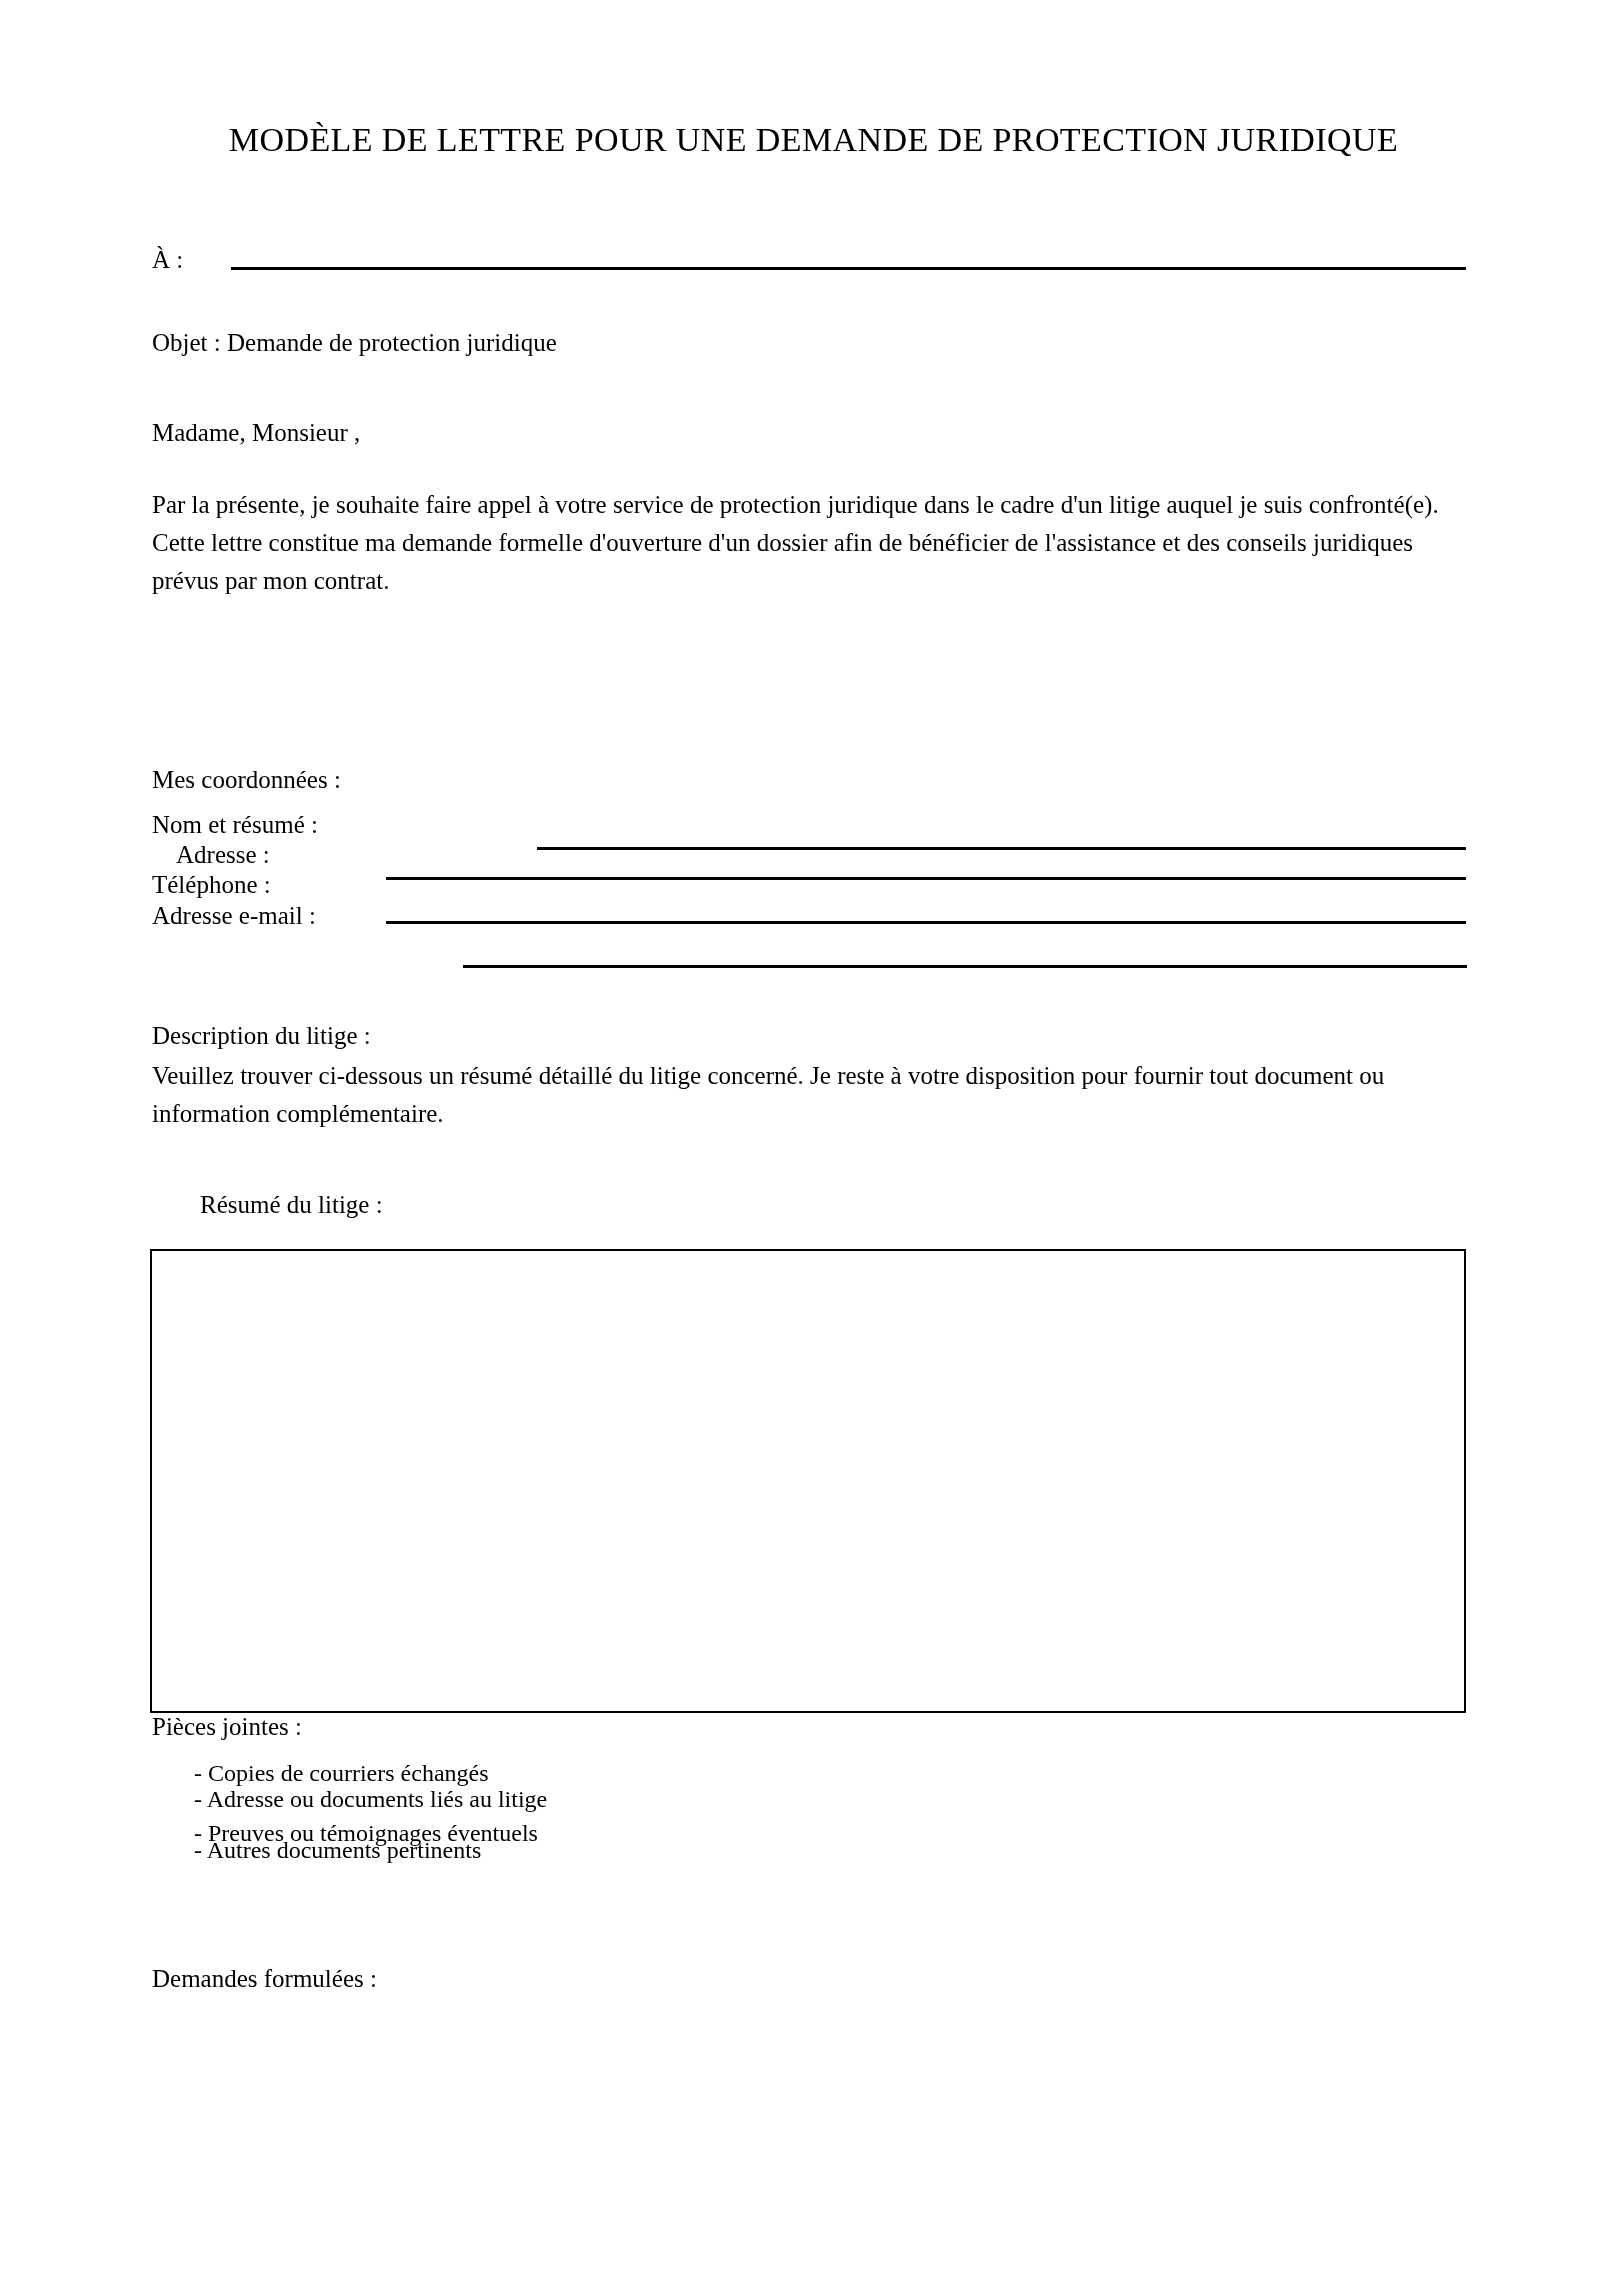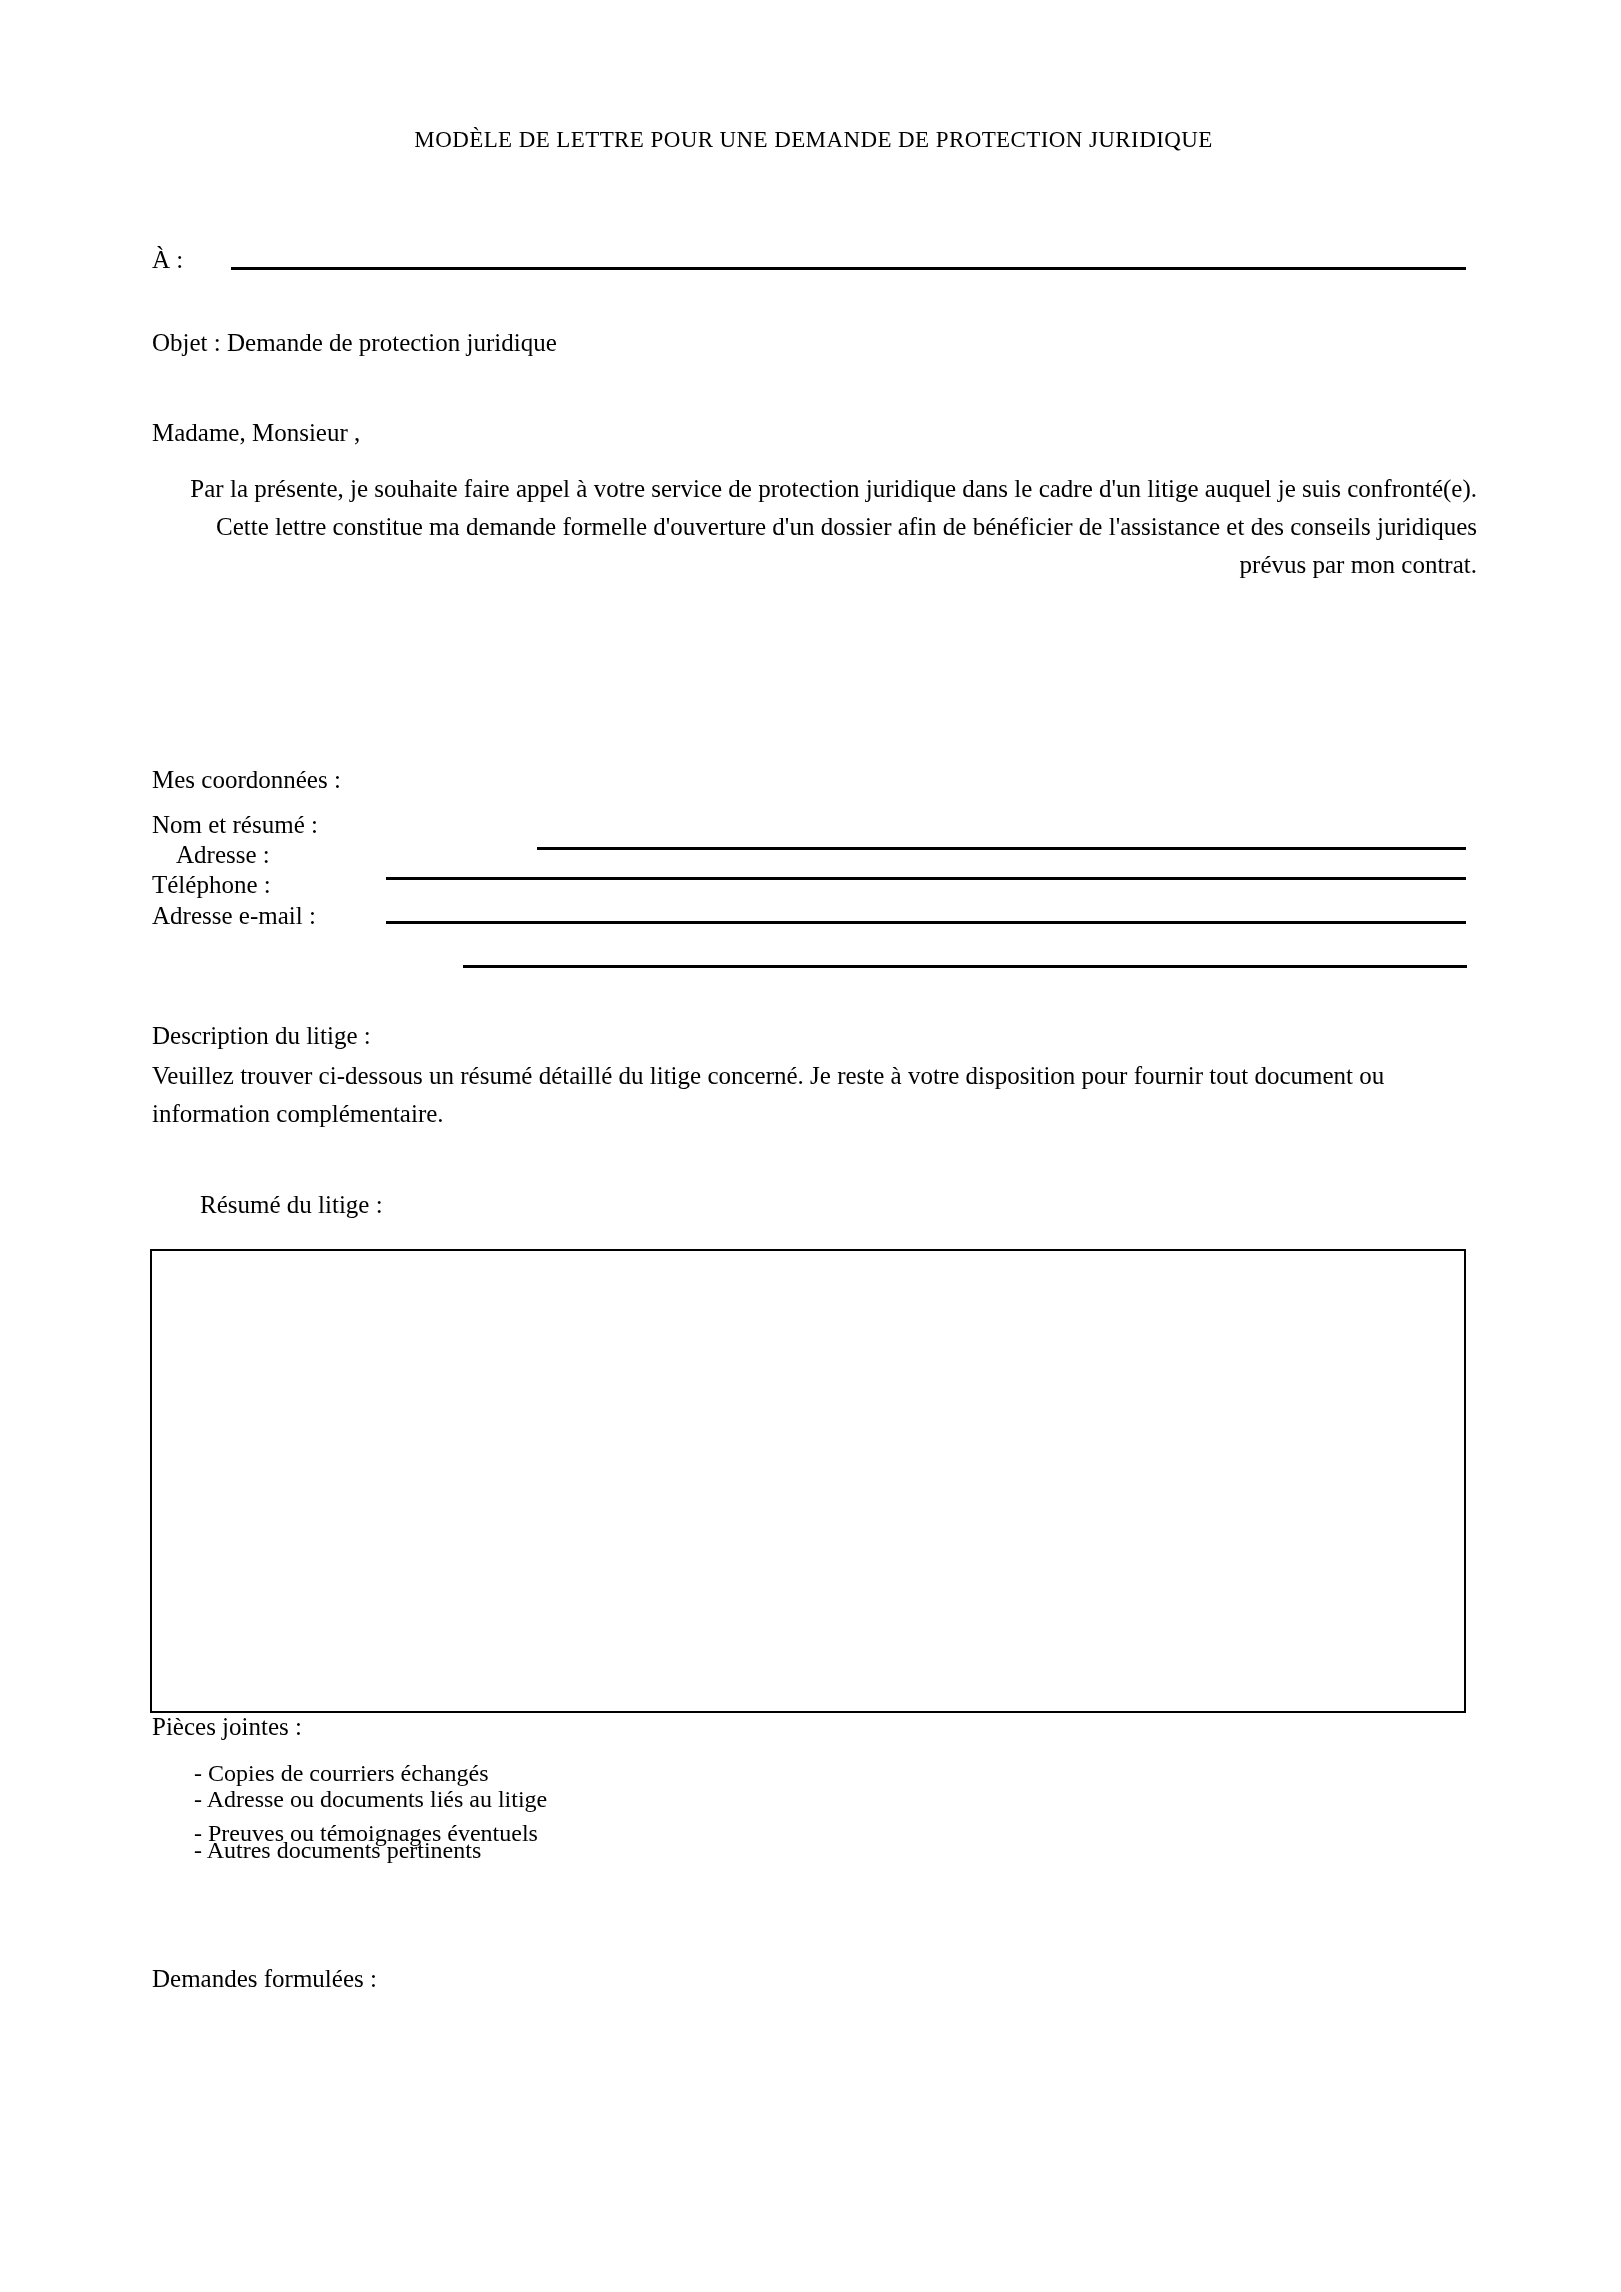--- a/index.html
+++ b/index.html
@@ -19,21 +19,21 @@
     overflow: hidden;
   }
 
   
   .doc-title {
     position: absolute;
     left: 152px;
     top: 120px;
     width: 1323px;
     text-align: center;
-    font-size: 23px;
+    font-size: 34px;
     line-height: 39px;
     letter-spacing: 0.4px;
     white-space: nowrap;
     font-weight: 400;
   }
 
   
   .t {
     position: absolute;
     font-size: 25px;
@@ -85,21 +85,21 @@
 
   <div class="doc-title">MODÈLE DE LETTRE POUR UNE DEMANDE DE PROTECTION JURIDIQUE</div>
 
   <div class="t" style="left:152px; top:243px;">À :</div>
   <div class="rule" style="left:231px; top:267px; width:1235px;"></div>
 
   <div class="t" style="left:152px; top:326px;">Objet : Demande de protection juridique</div>
 
   <div class="t" style="left:152px; top:416px;">Madame, Monsieur ,</div>
 
-  <div class="para" style="top:470px;text-align:right;">Par la présente, je souhaite faire appel à votre service de protection juridique dans le cadre d'un litige auquel je suis confronté(e). Cette lettre constitue ma demande formelle d'ouverture d'un dossier afin de bénéficier de l'assistance et des conseils juridiques prévus par mon contrat.</div>
+  <div class="para" style="top:486px;">Par la présente, je souhaite faire appel à votre service de protection juridique dans le cadre d'un litige auquel je suis confronté(e). Cette lettre constitue ma demande formelle d'ouverture d'un dossier afin de bénéficier de l'assistance et des conseils juridiques prévus par mon contrat.</div>
 
 
   <div class="t" style="left:152px; top:763px;">Mes coordonnées :</div>
 
   <div class="t" style="left:152px; top:808px;">Nom et résumé :</div>
   <div class="rule" style="left:537px; top:847px; width:929px;"></div>
 
   <div class="t" style="left:152px; top:838px;margin-left:24px;">Adresse :</div>
   <div class="rule" style="left:386px; top:877px; width:1080px;"></div>
 

